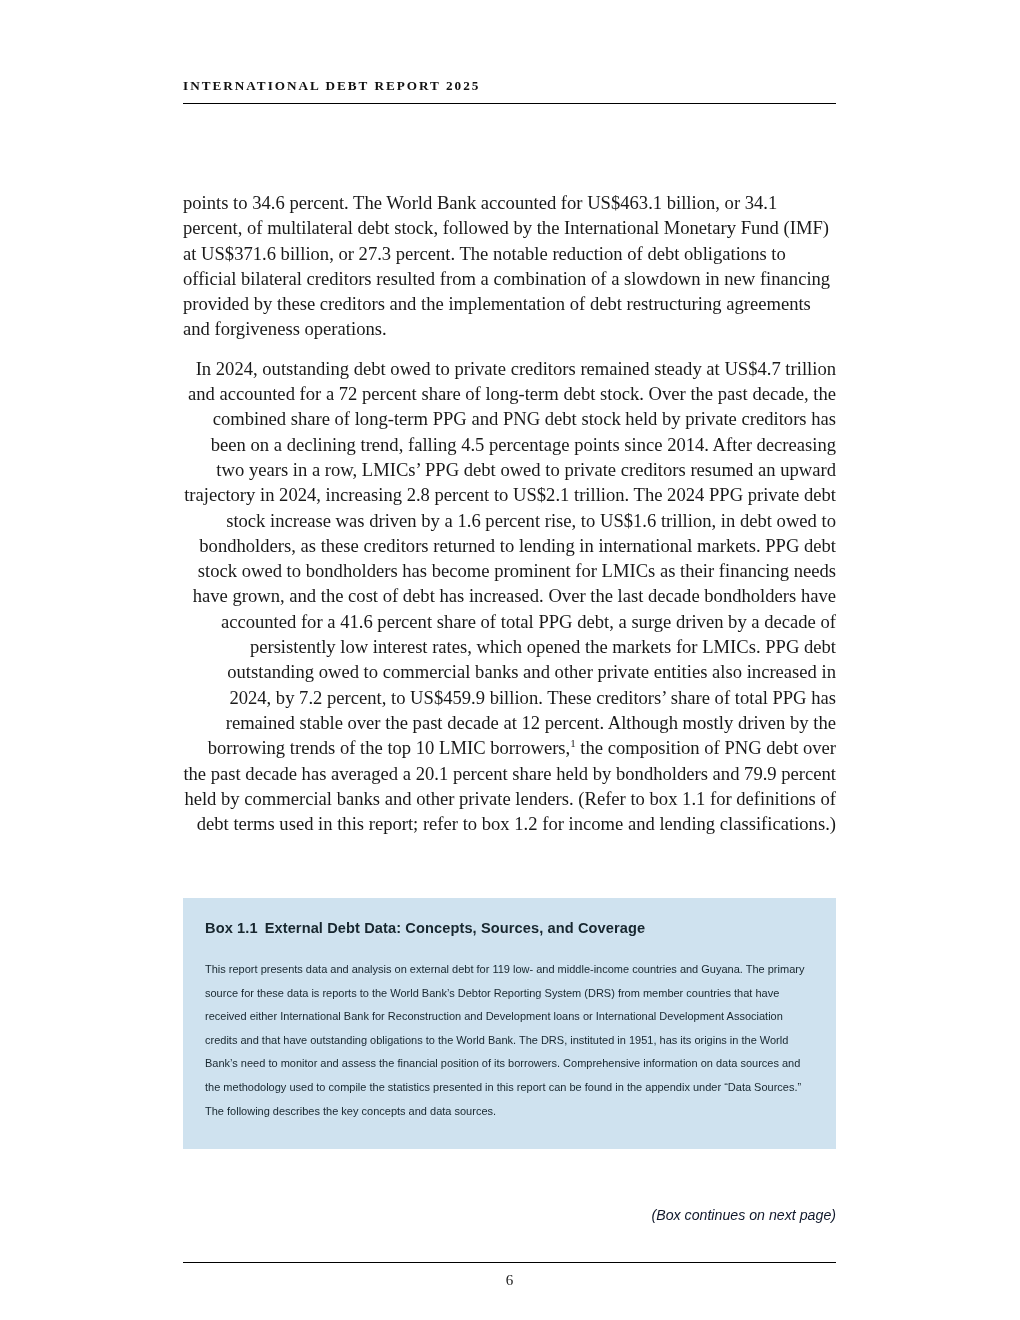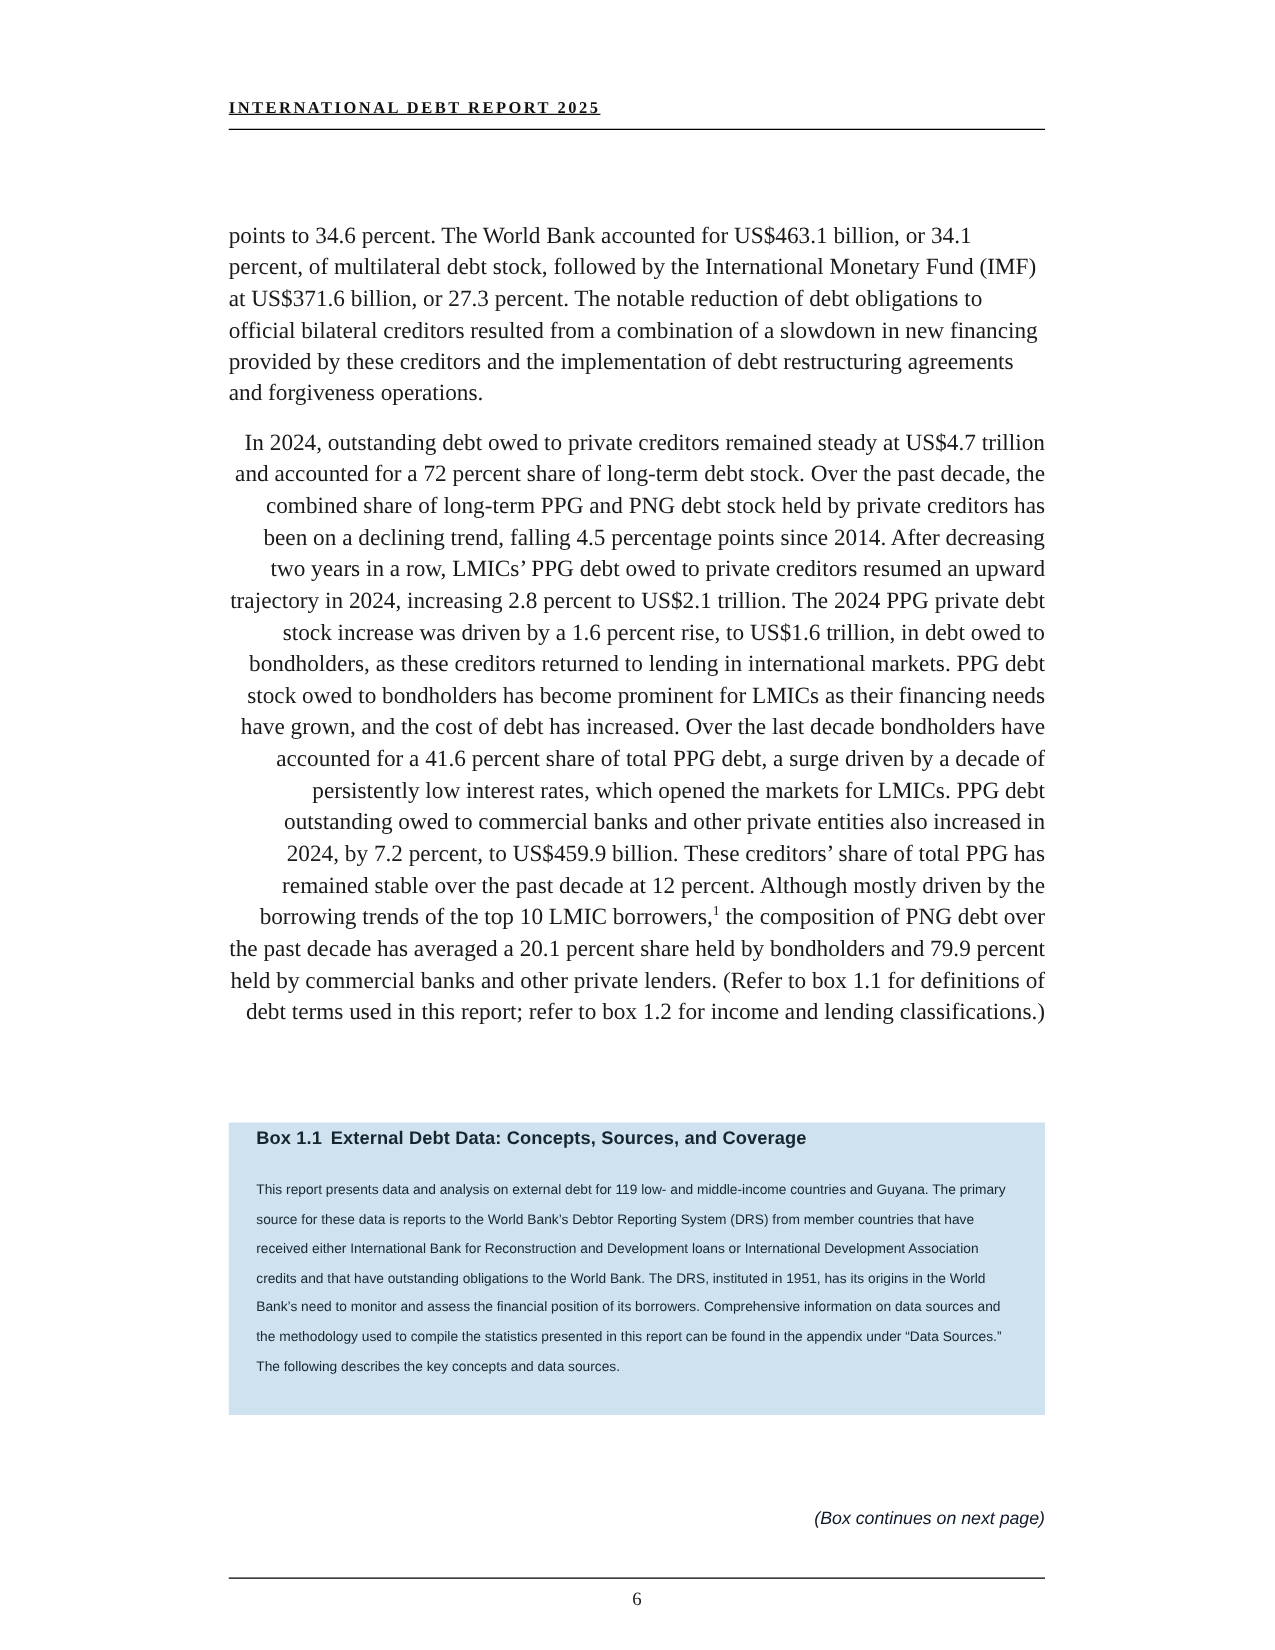--- a/index.html
+++ b/index.html
@@ -24,26 +24,25 @@
     width: 653px;
     border-bottom: 1.5px solid #000000;
     padding-bottom: 9px;
   }
   .header-title {
     font-family: "Liberation Serif", serif;
     font-weight: bold;
     font-size: 13.2px;
     letter-spacing: 2.0px;
     color: #111111;
-    text-decoration: underline;
   }
   .body-col {
     position: absolute;
     left: 183px;
-    top: 176px;
+    top: 190px;
     width: 653px;
   }
   p.para {
     margin: 0 0 14px 0;
     font-size: 18.6px;
     line-height: 25.3px;
     text-align: left;
     color: #1a1a1a;
     font-family: "Liberation Serif", serif;
   }
@@ -56,21 +55,21 @@
     vertical-align: super;
     line-height: 0;
   }
   .box {
     position: absolute;
     left: 183px;
     top: 898px;
     width: 653px;
     background: #cfe2ef;
     box-sizing: border-box;
-    padding: 5px 22px 26px 22px;
+    padding: 22px 22px 26px 22px;
   }
   .box-title {
     font-family: "Liberation Sans", sans-serif;
     font-weight: bold;
     font-size: 14.6px;
     color: #17262e;
     margin: 0 0 22px 0;
     letter-spacing: 0.1px;
   }
   .box-title .box-num {

